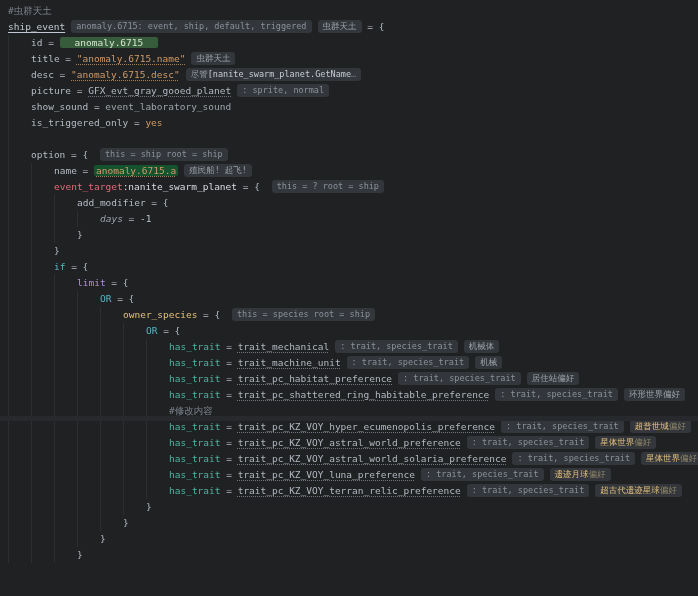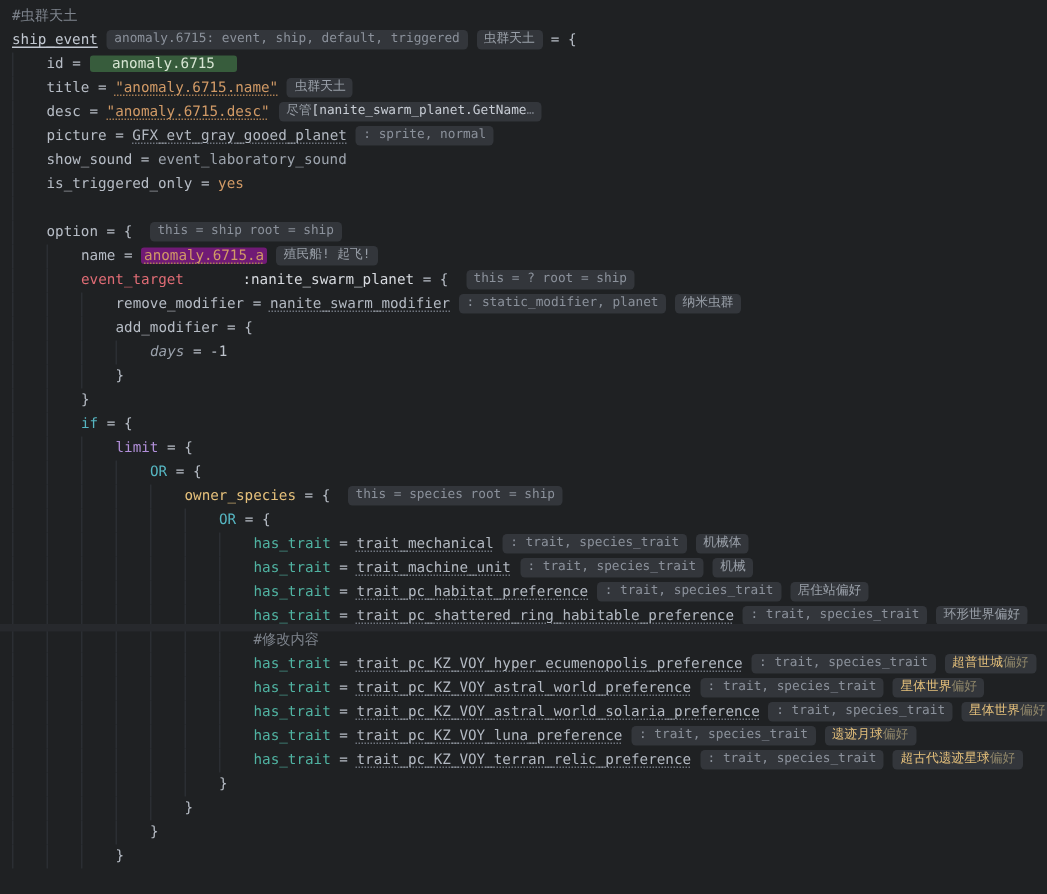--- a/index.html
+++ b/index.html
@@ -16,27 +16,27 @@
   .comment{color:#7e848d;}
   .key{color:#b6bcc5;}
   .keyu{color:#c2c8d1;text-decoration:underline;text-underline-offset:2px;}
   .val{color:#9da4ad;}
   .enum{color:#d19a66;}
   .num{color:#bdc3cc;}
   .italic{color:#9aa1ab;font-style:italic;}
   .string{color:#d19a66;text-decoration:underline dotted #a87d52;text-underline-offset:2px;}
   .link{color:#b3b9c2;text-decoration:underline dotted #6f757e;text-underline-offset:2px;}
   .red{color:#e06c75;}
-  .white{color:#d8dbe0;margin-left:39px;}
+  .white{color:#d8dbe0;}
   .yellow{color:#e5c07b;}
   .purple{color:#b18fd9;}
   .teal{color:#56b6c2;}
   .hastrait{color:#50b3a2;}
   .hlgreen{color:#d6e4d2;background:#375c3c;border-radius:2px;padding:0 15px;}
-  .hllink{color:#d19a66;background:#701a75;border-radius:2px;padding:0 2px;
+  .hllink{color:#d19a66;background:#14532d;border-radius:2px;padding:0 2px;
           text-decoration:underline dotted #a87d52;text-underline-offset:2px;}
   .chip,.chipcn,.chipmix{
     display:inline-block;background:#33363b;border-radius:3px;
     padding:0 5px;margin-left:6px;font-size:8.5px;line-height:13px;height:13px;
     position:relative;top:1px;color:#8b919b;vertical-align:top;
   }
   .chipcn{color:#9aa0a9;}
   .cp{color:#8b919b;}
   .cn{color:#9aa0a9;}
   .bright{color:#c7ccd4;}
@@ -55,21 +55,20 @@
       <div class="line"><span class="ig"></span><span class="tk key">id = </span><span class="tk hlgreen">anomaly.6715</span></div>
       <div class="line"><span class="ig"></span><span class="tk key">title = </span><span class="tk string">"anomaly.6715.name"</span><span class="tk chipcn">虫群天土</span></div>
       <div class="line"><span class="ig"></span><span class="tk key">desc = </span><span class="tk string">"anomaly.6715.desc"</span><span class="tk chipmix"><span class="cp cn">尽管</span><span class="cp bright">[nanite_swarm_planet.GetName</span><span class="cp dim">…</span></span></div>
       <div class="line"><span class="ig"></span><span class="tk key">picture = </span><span class="tk link">GFX_evt_gray_gooed_planet</span><span class="tk chip">: sprite, normal</span></div>
       <div class="line"><span class="ig"></span><span class="tk key">show_sound = </span><span class="tk val">event_laboratory_sound</span></div>
       <div class="line"><span class="ig"></span><span class="tk key">is_triggered_only = </span><span class="tk enum">yes</span></div>
       <div class="line"><span class="ig"></span></div>
       <div class="line"><span class="ig"></span><span class="tk key">option = { </span><span class="tk chip">this = ship root = ship</span></div>
       <div class="line"><span class="ig"></span><span class="ig"></span><span class="tk key">name = </span><span class="tk hllink">anomaly.6715.a</span><span class="tk chipcn">殖民船! 起飞!</span></div>
       <div class="line"><span class="ig"></span><span class="ig"></span><span class="tk red">event_target</span><span class="tk white">:nanite_swarm_planet</span><span class="tk key"> = { </span><span class="tk chip">this = ? root = ship</span></div>
-      <div class="line"><span class="ig"></span><span class="ig"></span><span class="ig"></span><span class="tk key">remove_modifier = </span><span class="tk link">nanite_swarm_modifier</span><span class="tk chip">: static_modifier, planet</span><span class="tk chipcn">纳米虫群</span></div>
       <div class="line"><span class="ig"></span><span class="ig"></span><span class="ig"></span><span class="tk key">add_modifier = {</span></div>
       <div class="line"><span class="ig"></span><span class="ig"></span><span class="ig"></span><span class="ig"></span><span class="tk italic">days</span><span class="tk key"> = </span><span class="tk num">-1</span></div>
       <div class="line"><span class="ig"></span><span class="ig"></span><span class="ig"></span><span class="tk key">}</span></div>
       <div class="line"><span class="ig"></span><span class="ig"></span><span class="tk key">}</span></div>
       <div class="line"><span class="ig"></span><span class="ig"></span><span class="tk teal">if</span><span class="tk key"> = {</span></div>
       <div class="line"><span class="ig"></span><span class="ig"></span><span class="ig"></span><span class="tk purple">limit</span><span class="tk key"> = {</span></div>
       <div class="line"><span class="ig"></span><span class="ig"></span><span class="ig"></span><span class="ig"></span><span class="tk teal">OR</span><span class="tk key"> = {</span></div>
       <div class="line"><span class="ig"></span><span class="ig"></span><span class="ig"></span><span class="ig"></span><span class="ig"></span><span class="tk yellow">owner_species</span><span class="tk key"> = { </span><span class="tk chip">this = species root = ship</span></div>
       <div class="line"><span class="ig"></span><span class="ig"></span><span class="ig"></span><span class="ig"></span><span class="ig"></span><span class="ig"></span><span class="tk teal">OR</span><span class="tk key"> = {</span></div>
       <div class="line"><span class="ig"></span><span class="ig"></span><span class="ig"></span><span class="ig"></span><span class="ig"></span><span class="ig"></span><span class="ig"></span><span class="tk hastrait">has_trait</span><span class="tk key"> = </span><span class="tk link">trait_mechanical</span><span class="tk chip">: trait, species_trait</span><span class="tk chipcn">机械体</span></div>

